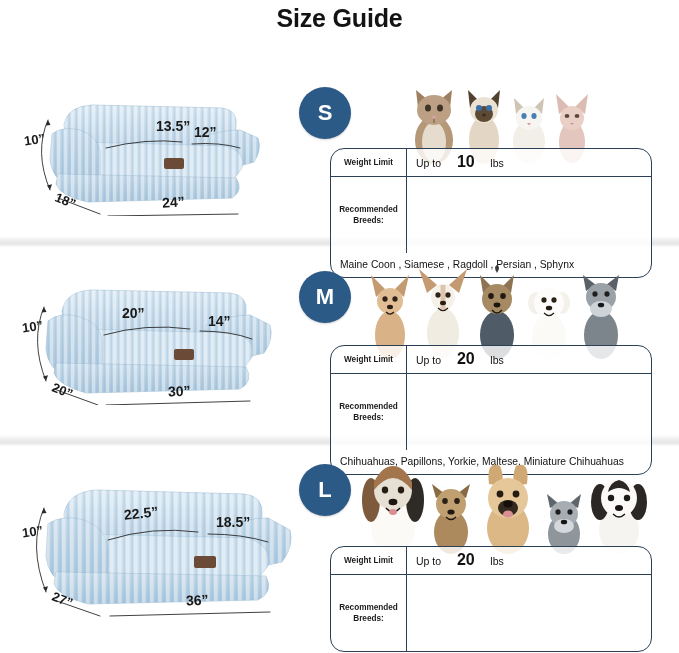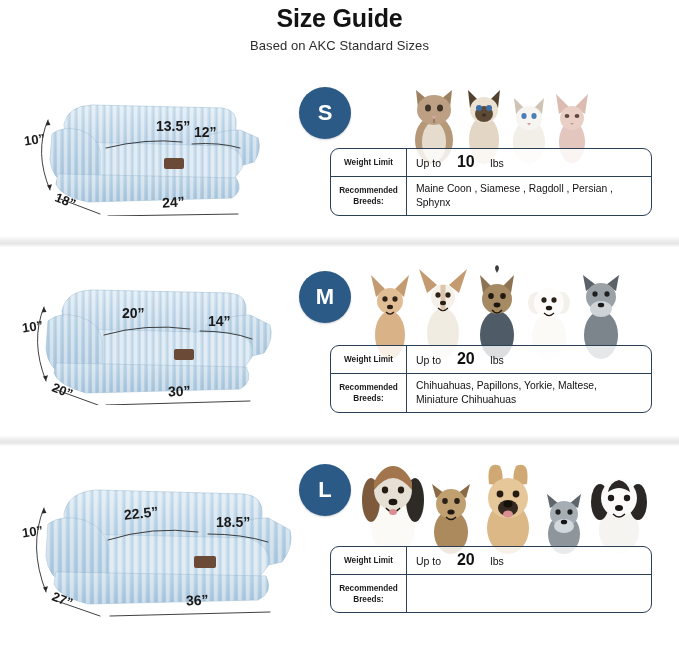--- a/index.html
+++ b/index.html
@@ -55,21 +55,21 @@
   }
 
   
   .pets { position: absolute; display: flex; align-items: flex-end; }
   .pet { position: relative; }
 
   
   .spec {
     position: absolute;
     border: 1.3px solid #2b3f55;
-    border-radius: 9px;
+    border-radius: 14px;
     background: rgba(255,255,255,0.80);
     overflow: hidden;
   }
   .spec-row { display: flex; align-items: stretch; }
   .spec-row + .spec-row { border-top: 1.1px solid #2b3f55; }
   .spec-label {
     width: 76px; flex: 0 0 76px;
     border-right: 1.1px solid #2b3f55;
     display: flex; align-items: center; justify-content: center;
     text-align: center;
@@ -78,30 +78,29 @@
   }
   .spec-val {
     flex: 1 1 auto; display: flex; align-items: center;
     padding: 5px 9px;
     font-size: 10.3px; color: #111; line-height: 14px; font-weight: 500;
   }
   .wl { display: flex; align-items: baseline; gap: 16px; }
   .wl .small { font-size: 10.5px; font-weight: 500; }
   .wl .big { font-size: 16px; font-weight: 700; letter-spacing: -0.3px; }
   .row-weight { height: 27px; }
-  .row-breeds { min-height: 38px; }
+  .row-breeds { min-height: 38px; flex-direction: column; }
 </style>
 </head>
 <body>
 
 <div class="page">
 
   <div class="header">
     <div class="title">Size Guide</div>
-    <div class="subtitle">Based on AKC Standard Sizes</div>
   </div>
 
   <div class="divider div-1"></div>
   <div class="divider div-2"></div>
 
   <div class="section sec-s">
 
     <div class="bed-wrap" style="top:24px;left:22px;">
       <div class="bed-canvas" style="width:260px;height:130px;">
         <svg width="260" height="130" viewBox="0 0 260 130">

